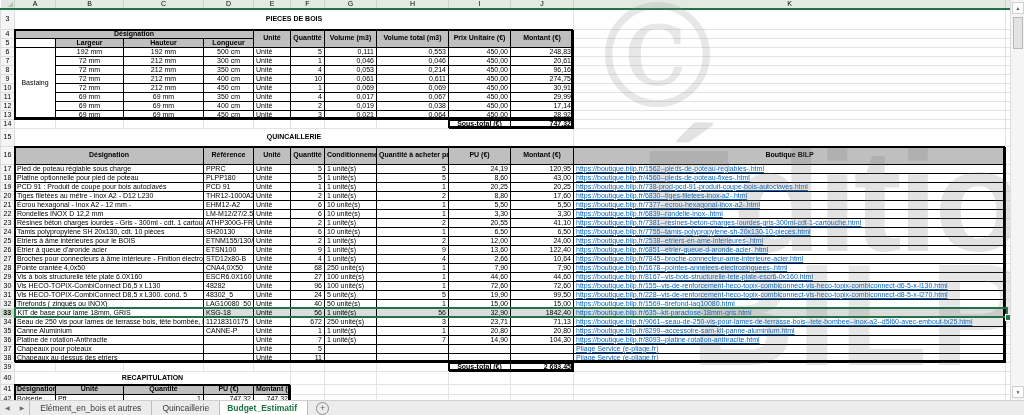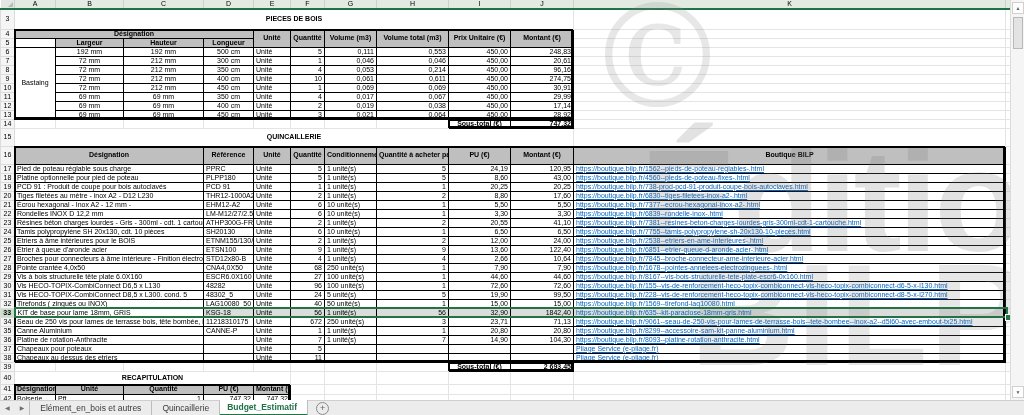--- a/index.html
+++ b/index.html
@@ -48,21 +48,21 @@
   
   #vscroll{position:absolute;left:1010px;top:0;width:14px;height:400px;background:#f5f5f5;
     border-left:1px solid #dcdcdc;z-index:10;box-sizing:border-box;}
   .sbtn{position:absolute;left:1px;width:12px;height:12px;background:#fdfdfd;border:1px solid #d0d0d0;
     box-sizing:border-box;color:#606060;font-size:5px;line-height:10px;text-align:center;}
   #sb-up{top:2px;} #sb-down{bottom:2px;}
   #sb-thumb{position:absolute;left:2px;top:17px;width:10px;height:32px;background:#e3e3e3;
     border:1px solid #b9b9b9;box-sizing:border-box;}
   
   #tabbar{position:absolute;left:0;top:400px;width:1024px;height:15px;background:#ececec;
-    border-top:1px solid #cfcfcf;z-index:10;display:flex;align-items:center;box-sizing:border-box;}
+    border-top:1px solid #cfcfcf;z-index:10;display:flex;align-items:flex-start;box-sizing:border-box;}
   .tabnav{color:#707070;font-size:6px;line-height:14px;padding:0 5px;cursor:pointer;}
   .tab{font-size:8.5px;line-height:14px;padding:0 10px;color:#3a3a3a;border-right:1px solid #bdbdbd;
     cursor:pointer;white-space:nowrap;}
   .tab:first-of-type{border-left:1px solid #bdbdbd;}
   .tab.active{background:#fff;color:#1e7145;font-weight:bold;border-bottom:2px solid #217346;
     box-sizing:border-box;padding-left:7px;}
   .addsheet{width:13px;height:13px;margin:1px 0 0 8px;border-radius:50%;border:1px solid #8a8a8a;
     color:#5f5f5f;font-size:9px;line-height:11px;text-align:center;cursor:pointer;box-sizing:border-box;}
 </style>
 </head>

